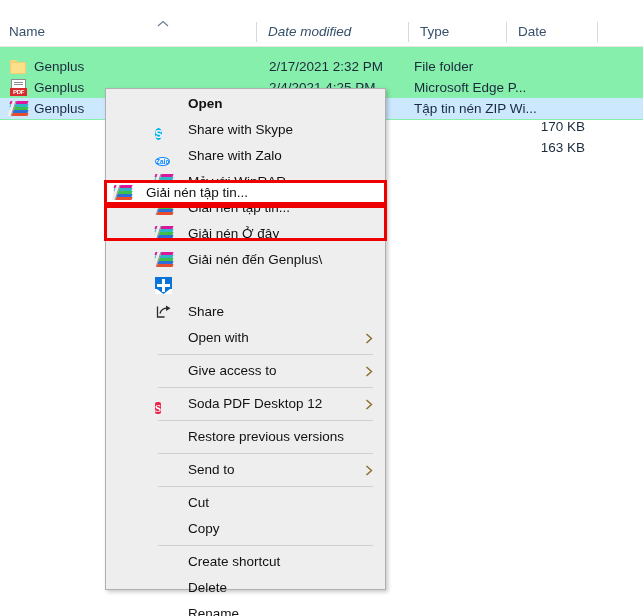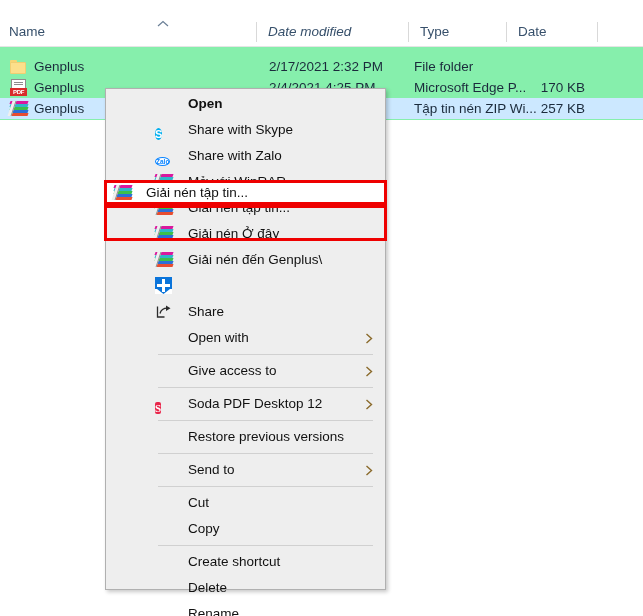--- a/index.html
+++ b/index.html
@@ -41,21 +41,21 @@
     font-size: 13.5px; color: #1b2b3c;
   }
   .row.selected { background: #cce8ff; }
   .row .cell {
     position: absolute; top: 0; height: 21px; line-height: 21px;
     white-space: nowrap; overflow: hidden;
   }
   .row .cell.name { left: 34px; }
   .row .cell.date { left: 269px; }
   .row .cell.type { left: 414px; }
-  .row .cell.size { left: 500px; width: 85px; text-align: right; }
+  .row .cell.size { left: 500px; width: 85px; text-align: right; margin-top: 39px; }
   .row .ficon { position: absolute; left: 10px; top: 2px; width: 18px; height: 17px; }
 
   
   .icon-folder { position:relative; width:18px; height:15px; margin-top:2px; }
   .icon-folder .tab {
     position:absolute; left:0; top:0; width:7px; height:3px;
     background:#f7d574; border-radius:1px 1px 0 0;
   }
   .icon-folder .body {
     position:absolute; left:0; top:2px; width:16px; height:12px;
@@ -220,21 +220,21 @@
             <div class="spine s1"></div>
             <div class="spine s2"></div>
           <div class="spine s3"></div>
             <div class="spine s4"></div>
             <div class="edge"></div>
         </div>
       </div>
       <div class="cell name">Genplus</div>
       <div class="cell date">2/17/2021 2:34 PM</div>
       <div class="cell type">Tập tin nén ZIP Wi...</div>
-      <div class="cell size">257 KB</div>
+      <div class="cell size">163 KB</div>
     </div>
   </div>
 
   <div class="ctxmenu">
 
     <div class="mgap"></div>
 
     <div class="mi bold">
       <span>Open</span>
     </div>

